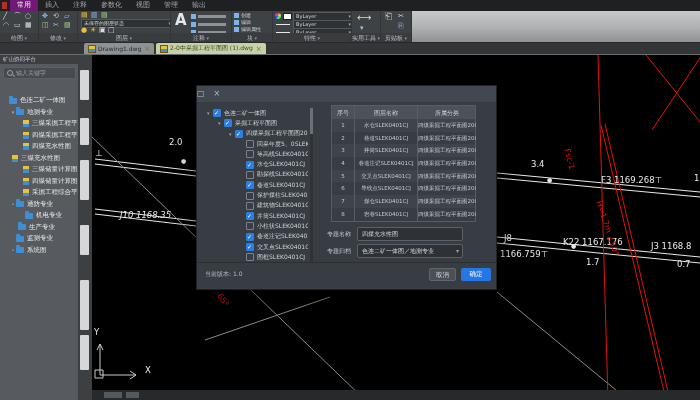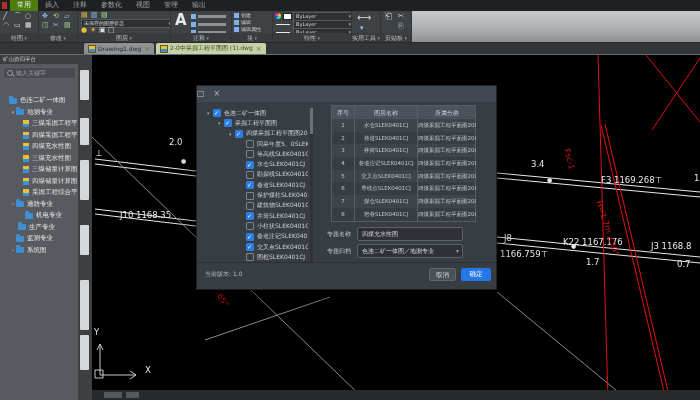--- a/index.html
+++ b/index.html
@@ -2,21 +2,21 @@
 <html><head>
 <meta charset="utf-8">
 <style>
   html,body{margin:0;padding:0}
   body{width:700px;height:400px;position:relative;overflow:hidden;background:#000;
        font-family:"DejaVu Sans","Liberation Sans",sans-serif;-webkit-font-smoothing:antialiased}
   
   #titlebar{position:absolute;left:0;top:0;width:700px;height:11px;background:#1e2022;display:flex;align-items:stretch;z-index:4}
   .app-dot{width:5px;height:7px;background:#b03028;margin:2px 3px 0 2px}
   .rtab{font-size:7px;line-height:11px;padding:0 7px;color:#9fa4a8;white-space:nowrap}
-  .rtab.on{background:#4d7c0f;color:#e8e8e8}
+  .rtab.on{background:#701a75;color:#e8e8e8}
   
   #ribbon{position:absolute;left:0;top:11px;width:700px;height:31px;background:#3f4245;display:flex;z-index:4;border-bottom:1px solid #26282a}
   .panel{height:31px;border-right:1px solid #323538;display:flex;flex-direction:column;position:relative}
   .pbody{flex:1;position:relative;overflow:hidden}
   .plabel{height:9px;line-height:9px;font-size:6px;color:#b9bec2;text-align:center;background:#393c3f;white-space:nowrap}
   .plabel::after{content:" ▾";font-size:5px;color:#8d9296}
   .gly{position:absolute;color:#d9dcde;font-size:7px;line-height:7px}
   .gly.b{color:#8fc2ee}.gly.g{color:#9fd08a}.gly.y{color:#e8c33a}
   .mini-select{position:absolute;background:#2e3134;border:1px solid #55595d;color:#cfd3d6;font-size:5px;line-height:7px;padding:0 8px 0 2px;white-space:nowrap;overflow:hidden}
   .mini-select::after{content:"▾";position:absolute;right:1px;top:0;font-size:5px;color:#9aa0a5}
@@ -133,21 +133,21 @@
     <line x1="95" y1="378" x2="103" y2="378" stroke="#c9c9c9" stroke-width="1"></line>
     <line x1="95" y1="370" x2="95" y2="378" stroke="#c9c9c9" stroke-width="1"></line>
     <line x1="103" y1="370" x2="103" y2="378" stroke="#c9c9c9" stroke-width="1"></line>
   </svg>
 <div id="wlabels">
 
 <span class="wlab" style="left: 169px; top: 138px;">2.0</span>
     <span class="wlab" style="left: 531px; top: 160px;">3.4</span>
     <span class="wlab" style="left: 601px; top: 176px;">F3 1169.268⊤</span>
     <span class="wlab" style="left: 694px; top: 174px;">1</span>
-    <span class="wlab" style="left: 120px; top: 211px;">J10 1168.35</span>
+    <span class="wlab" style="left: 120px; top: 211px; font-style: italic;">J10 1168.35</span>
     <span class="wlab" style="left: 95px; top: 149px;">⊥</span>
     <span class="wlab" style="left: 504px; top: 234px;">J8</span>
     <span class="wlab" style="left: 563px; top: 238px;">K22 1167.176</span>
     <span class="wlab" style="left: 651px; top: 242px;">J3 1168.8</span>
     <span class="wlab" style="left: 500px; top: 250px;">1166.759⊤</span>
     <span class="wlab" style="left: 586px; top: 258px;">1.7</span>
     <span class="wlab" style="left: 677px; top: 260px;">0.7</span>
     <span class="wlab" style="left: 181px; top: 156px; font-size: 6px;">●</span>
     <span class="wlab" style="left: 547px; top: 175px; font-size: 6px;">●</span>
     <span class="wlab" style="left: 571px; top: 241px; font-size: 6px;">●</span>
@@ -298,21 +298,21 @@
       <div class="trow file" style="padding-left: 17px;">
         <span class="caret"></span>
         <span class="ficon"></span>
         <span class="tlabel">四煤采掘工程平面图</span>
       </div>
       <div class="trow file" style="padding-left: 17px;">
         <span class="caret"></span>
         <span class="ficon"></span>
         <span class="tlabel">四煤充水性图</span>
       </div>
-      <div class="trow file" style="padding-left: 17px;">
+      <div class="trow file" style="padding-left: 6px;">
         <span class="caret"></span>
         <span class="ficon"></span>
         <span class="tlabel">三煤充水性图</span>
       </div>
       <div class="trow file" style="padding-left: 17px;">
         <span class="caret"></span>
         <span class="ficon"></span>
         <span class="tlabel">三煤储量计算图</span>
       </div>
       <div class="trow file" style="padding-left: 17px;">

